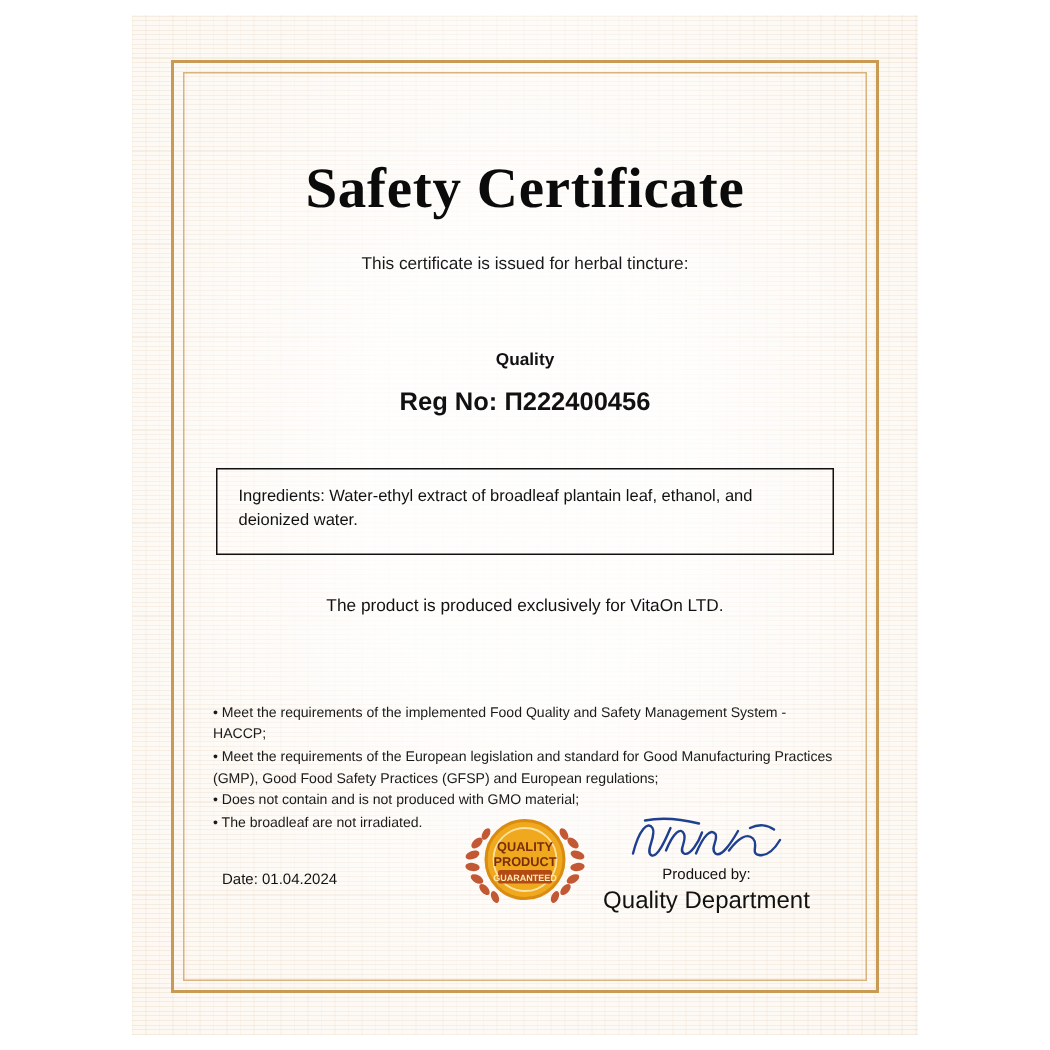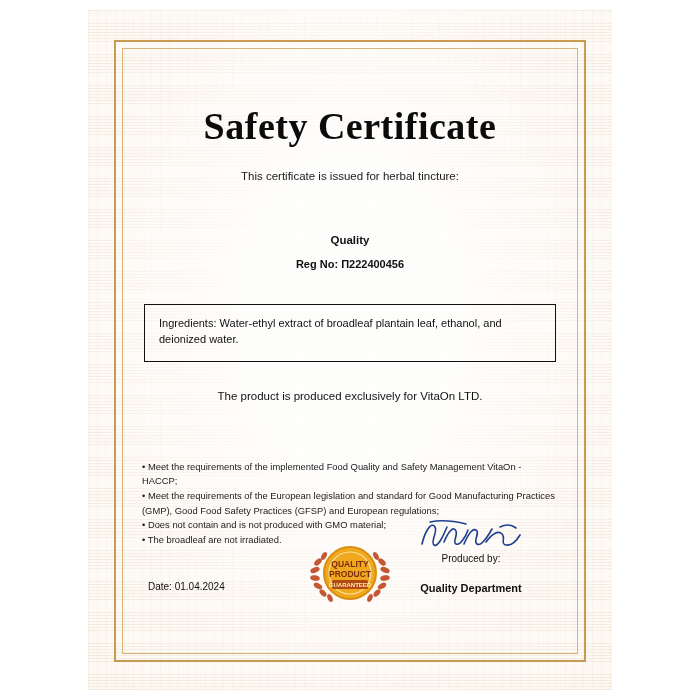--- a/index.html
+++ b/index.html
@@ -126,21 +126,21 @@
     text-align: center;
     font-size: 11.5px;
     font-weight: 700;
     color: #111111;
   }
 
   .reg-no {
     margin: 0;
     padding-top: 12px;
     text-align: center;
-    font-size: 11px;
+    font-size: 17px;
     font-weight: 700;
     color: #111111;
   }
 
   .ingredients-box {
     margin: 34px 12px 0 12px;
     border: 1.4px solid #111111;
     padding: 11px 14px 13px 14px;
     font-size: 11px;
     line-height: 1.45;
@@ -199,25 +199,24 @@
     text-align: center;
   }
   .sig-svg { display: block; margin: 0 auto; }
   .produced-by {
     margin: 0;
     font-size: 10px;
     color: #111111;
     line-height: 1.3;
   }
   .dept {
-    margin: 16px;
-    font-size: 11px;
+    margin: 0;
+    font-size: 16px;
     color: #111111;
     line-height: 1.35;
-    font-weight: bold;
   }
 </style>
 </head>
 <body>
 
 <div id="page">
 
   <div class="paper">
     <div class="guilloche"></div>
     <div class="guilloche2"></div>
@@ -238,21 +237,21 @@
 
       <p class="product-name">Quality</p>
 
       <p class="reg-no">Reg No: П222400456</p>
 
       <div class="ingredients-box">Ingredients: Water-ethyl extract of broadleaf plantain leaf, ethanol, and deionized water.</div>
 
       <p class="exclusive">The product is produced exclusively for VitaOn LTD.</p>
 
       <div class="bullets">
-        <p>• Meet the requirements of the implemented Food Quality and Safety Management VitaOn - HACCP;</p>
+        <p>• Meet the requirements of the implemented Food Quality and Safety Management System - HACCP;</p>
         <p>• Meet the requirements of the European legislation and standard for Good Manufacturing Practices (GMP), Good Food Safety Practices (GFSP) and European regulations;</p>
         <p>• Does not contain and is not produced with GMO material;</p>
         <p>• The broadleaf are not irradiated.</p>
       </div>
 
       <div class="footer">
 
         <div class="date">Date: 01.04.2024</div>
 
         <div class="seal">

